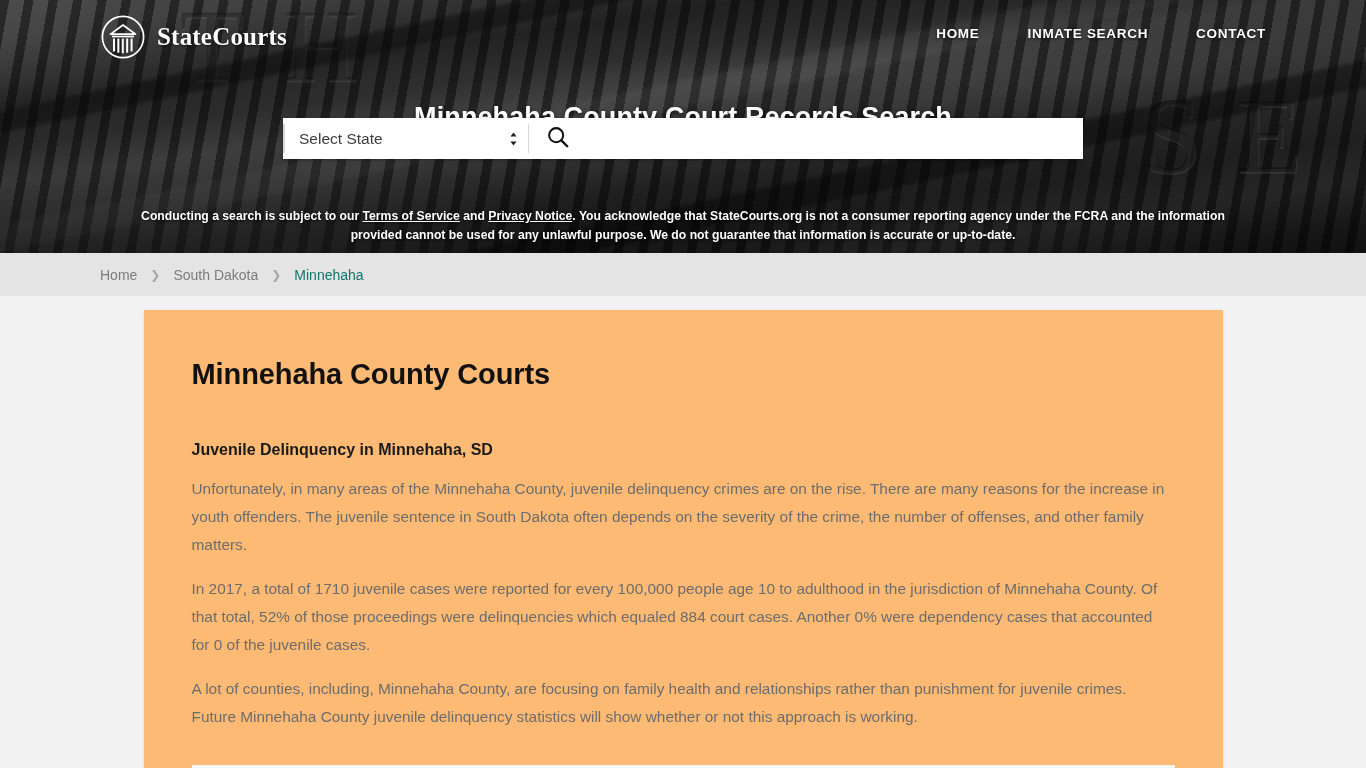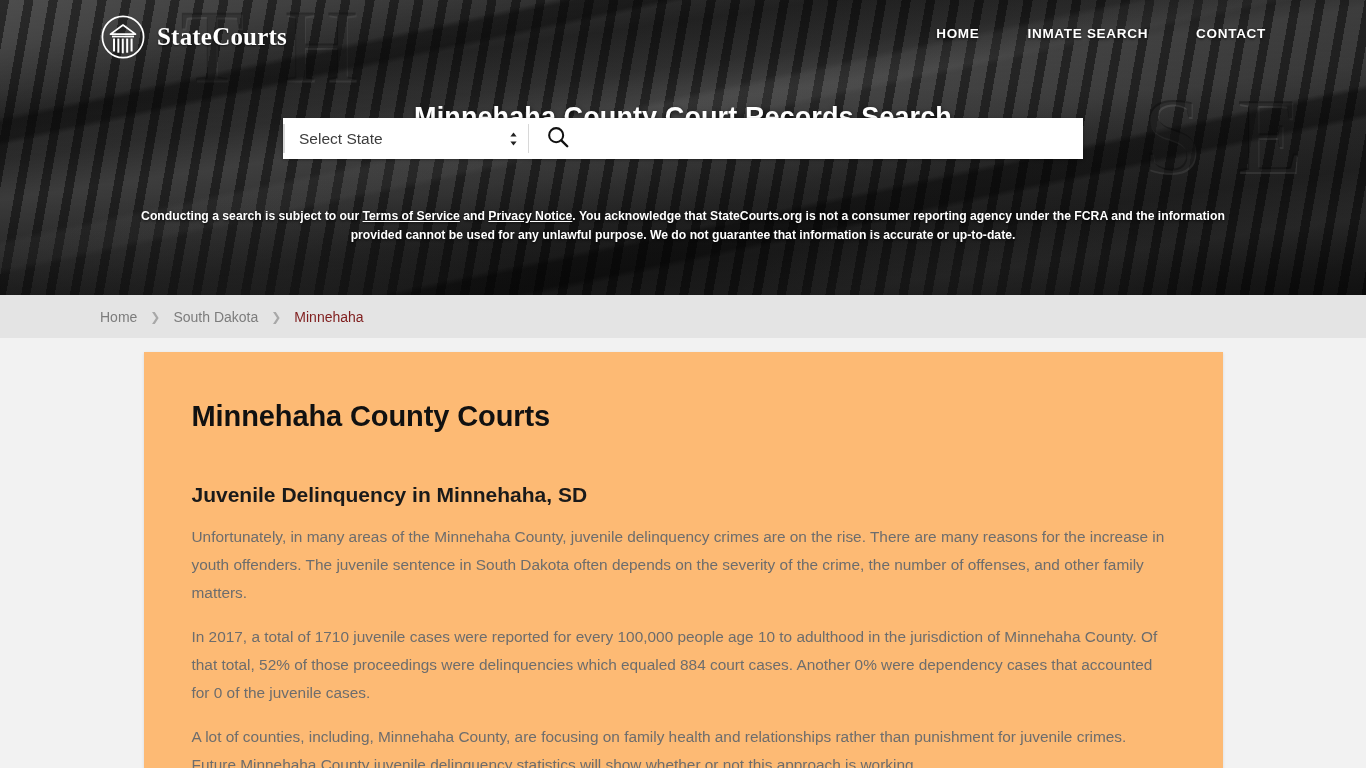--- a/index.html
+++ b/index.html
@@ -8,21 +8,21 @@
     width: 1366px; height: 768px;
     overflow: hidden;
     background: #f2f2f2;
     font-family: "Liberation Sans", sans-serif;
   }
 
   
   .hero {
     position: relative;
     width: 1366px;
-    height: 295px;
+    height: 253px;
     overflow: hidden;
     background: #4d7c0f;
   }
   
   .hero-photo {
     position: absolute;
     inset: 0;
     background:
       
       repeating-linear-gradient(100deg,
@@ -199,41 +199,41 @@
     background: #e4e4e4;
     display: flex; align-items: center;
   }
   .crumbs {
     margin-left: 100px;
     display: flex; align-items: center; gap: 13px;
     font-size: 14px;
   }
   .crumbs a { color: #7c7c7c; text-decoration: none; }
   .crumbs .sep { color: #a8a8a8; font-size: 12px; }
-  .crumbs .cur { color: #7f1d1d; }
+  .crumbs .cur { color: #0f766e; }
 
   
   .page { width: 1366px; background: #f2f2f2; }
   .card {
     width: 1079px;
     margin: 14px auto 0;
     background: #fdba74;
     box-shadow: 0 1px 3px rgba(0,0,0,0.10);
     padding: 48px 48px 0;
   }
   .h1 {
     margin: 0;
     font-size: 29px;
     font-weight: 700;
     color: #111111;
     letter-spacing: -0.1px;
   }
   .h2 {
     margin: 50px 0 0;
-    font-size: 21px;
+    font-size: 16px;
     font-weight: 700;
     color: #1a1a1a;
   }
   .para {
     margin: 16px 0 0;
     font-size: 15.4px;
     line-height: 28px;
     color: #6d6d6d;
   }
   .statbox {

